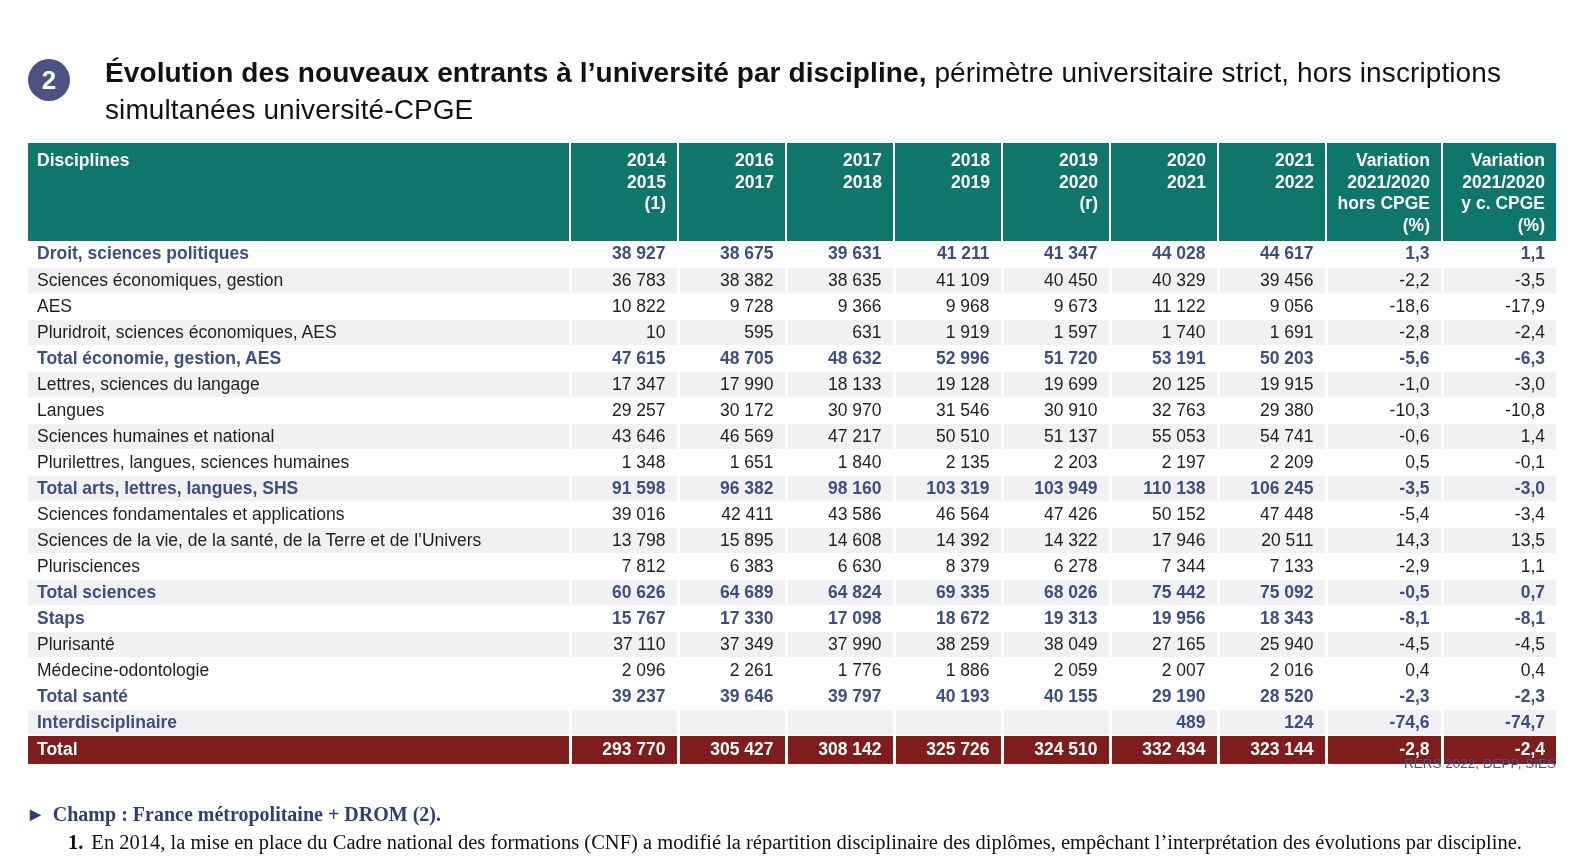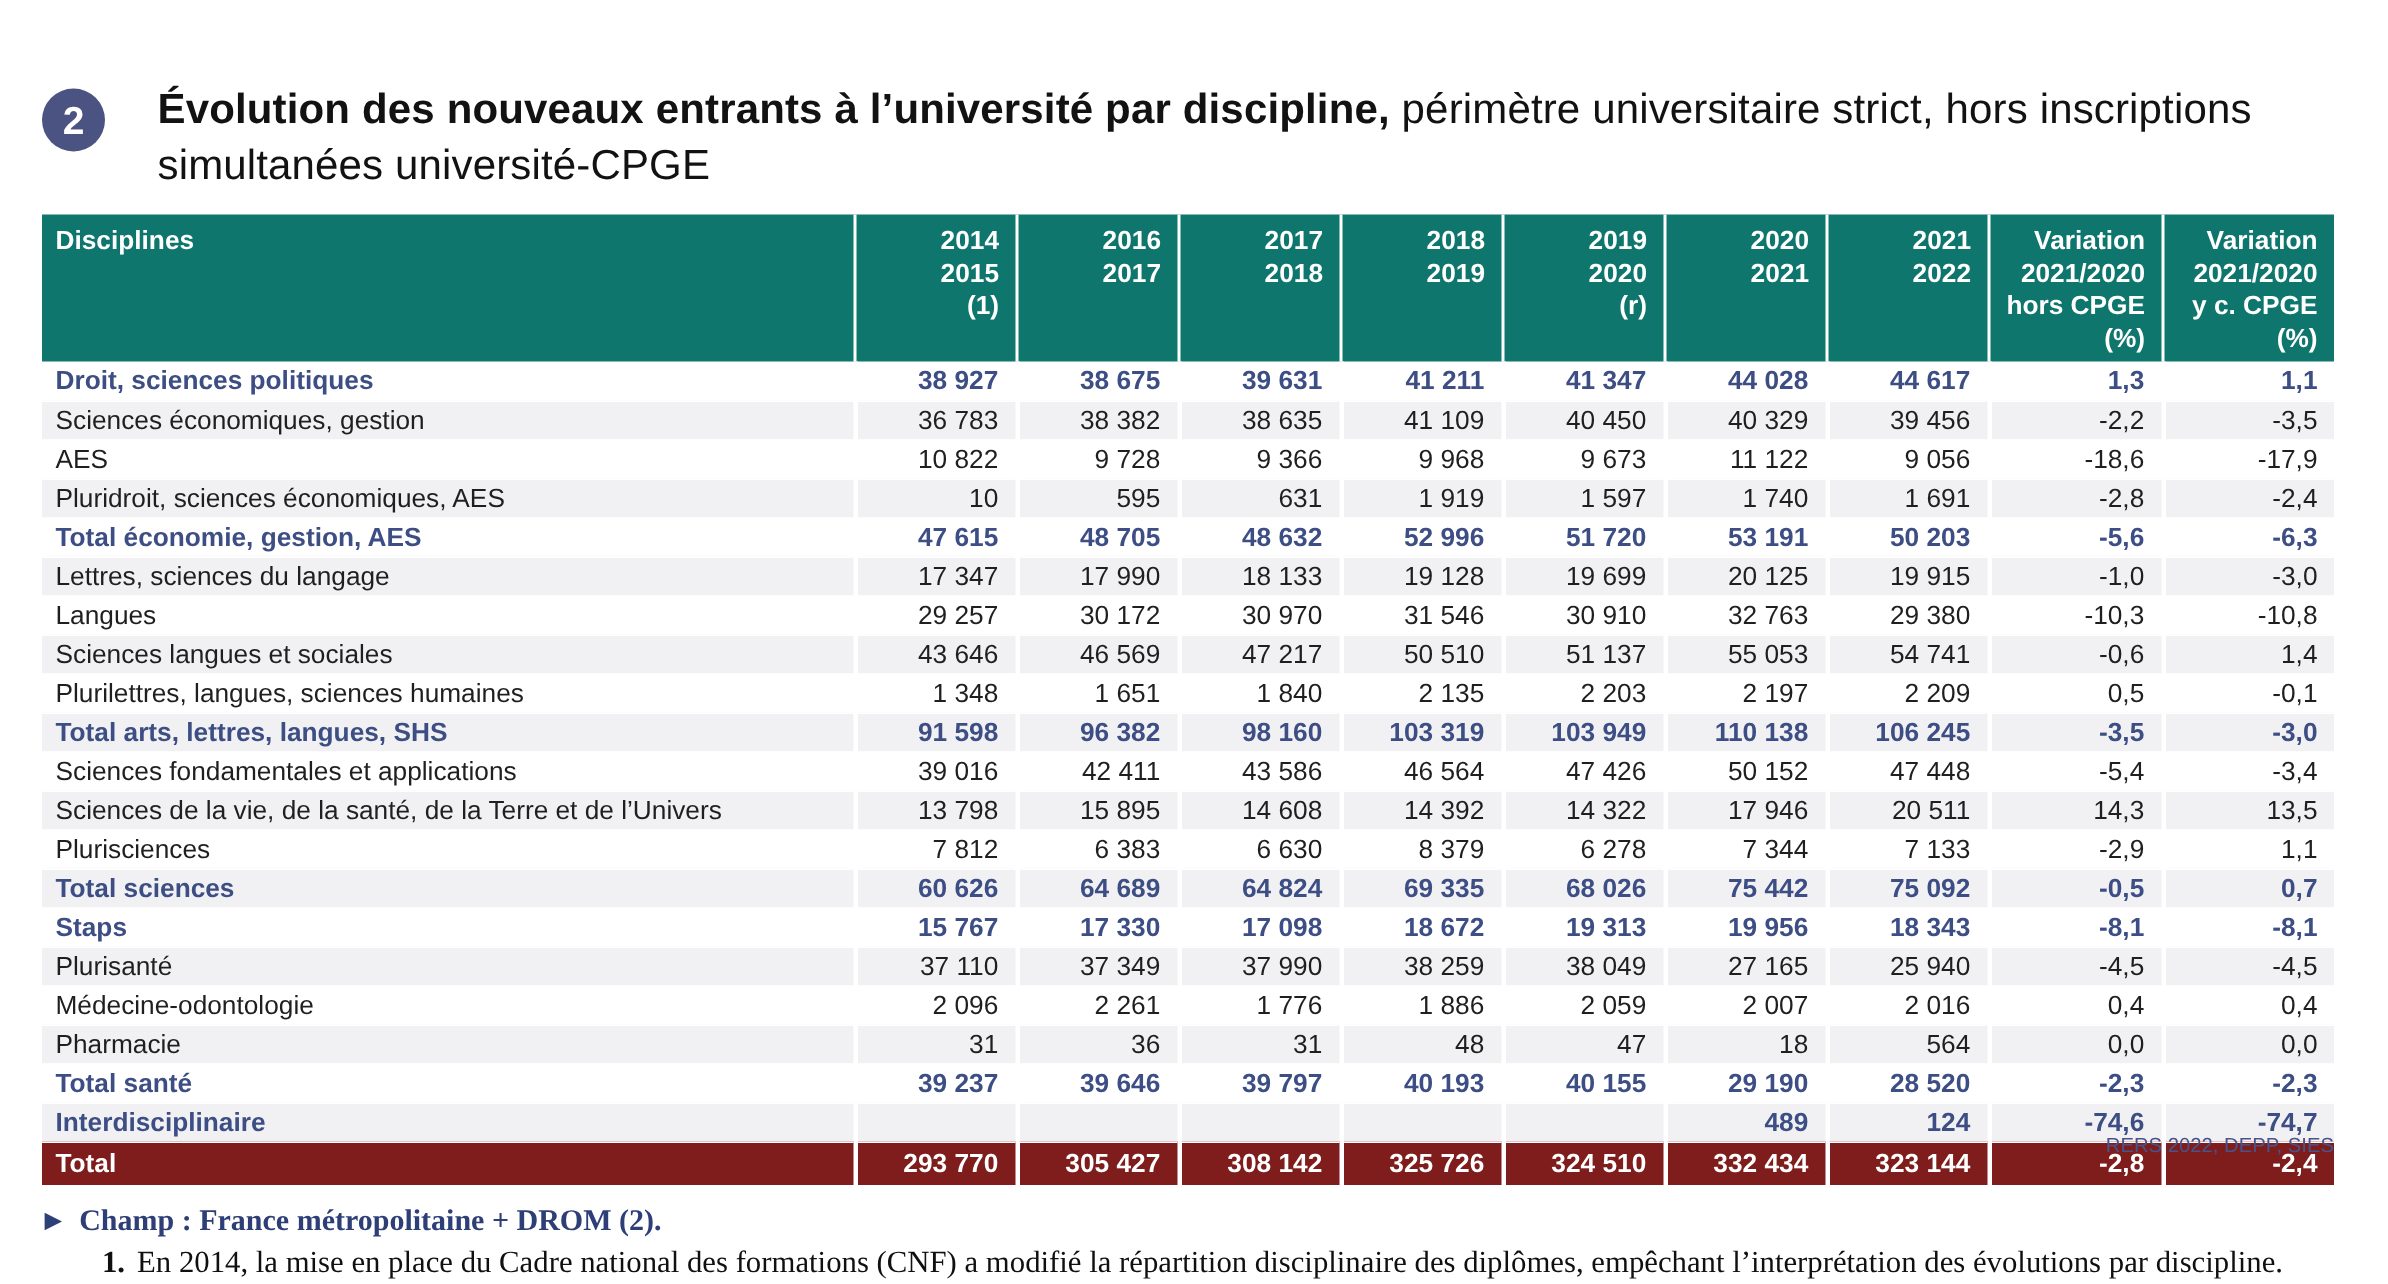--- a/index.html
+++ b/index.html
@@ -173,21 +173,21 @@
           <td>30 172</td>
           <td>30 970</td>
           <td>31 546</td>
           <td>30 910</td>
           <td>32 763</td>
           <td>29 380</td>
           <td>-10,3</td>
           <td>-10,8</td>
         </tr>
         <tr class="normal striped">
-          <td class="label">Sciences langues et sociales</td>
+          <td class="label">Sciences humaines et national</td>
           <td>43 646</td>
           <td>46 569</td>
           <td>47 217</td>
           <td>50 510</td>
           <td>51 137</td>
           <td>55 053</td>
           <td>54 741</td>
           <td>-0,6</td>
           <td>1,4</td>
         </tr>
@@ -292,32 +292,20 @@
           <td>2 096</td>
           <td>2 261</td>
           <td>1 776</td>
           <td>1 886</td>
           <td>2 059</td>
           <td>2 007</td>
           <td>2 016</td>
           <td>0,4</td>
           <td>0,4</td>
         </tr>
-        <tr class="normal striped">
-          <td class="label">Pharmacie</td>
-          <td>31</td>
-          <td>36</td>
-          <td>31</td>
-          <td>48</td>
-          <td>47</td>
-          <td>18</td>
-          <td>564</td>
-          <td>0,0</td>
-          <td>0,0</td>
-        </tr>
         <tr class="bold">
           <td class="label">Total santé</td>
           <td>39 237</td>
           <td>39 646</td>
           <td>39 797</td>
           <td>40 193</td>
           <td>40 155</td>
           <td>29 190</td>
           <td>28 520</td>
           <td>-2,3</td>

